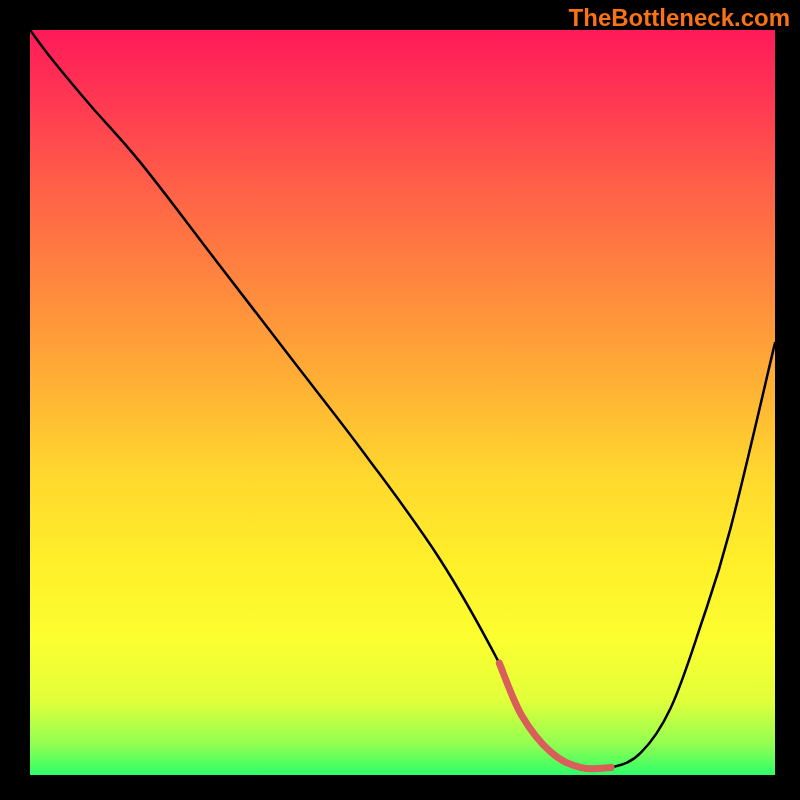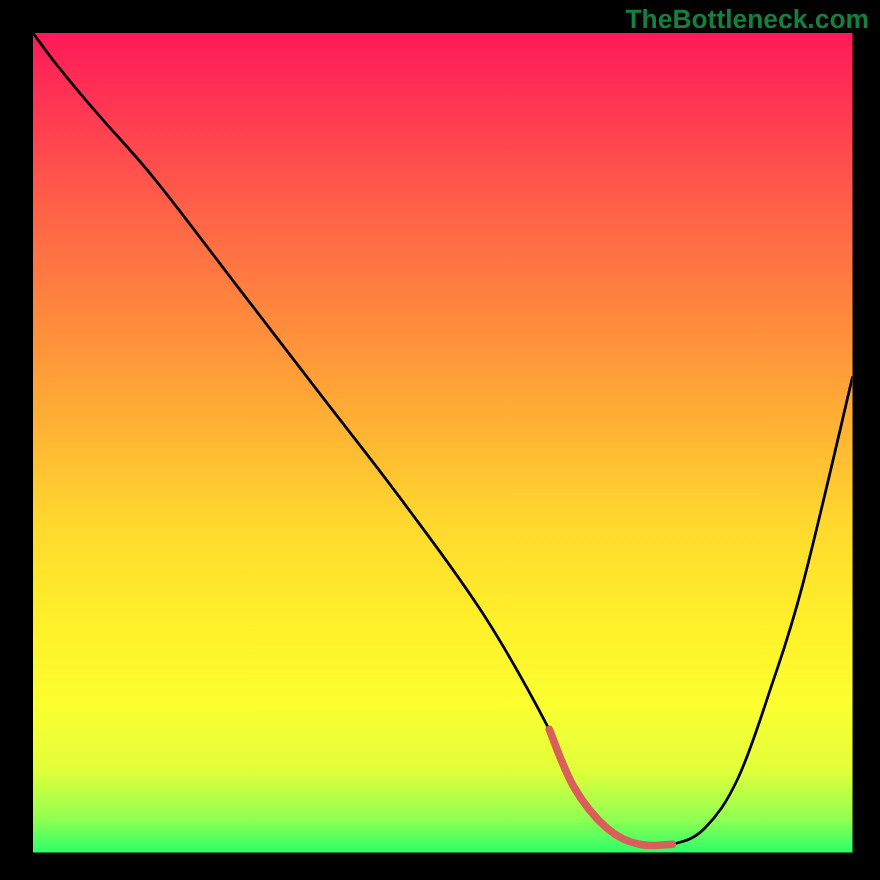--- a/index.html
+++ b/index.html
@@ -7,21 +7,21 @@
 .outer {
   width: 800px;
   height: 800px;
   background: #000;
   position: relative;
 }
 .watermark {
   position: absolute;
   top: 4px;
   right: 10px;
-  color: #15803d;
+  color: #f97316;
   font-family: Arial, Helvetica, sans-serif;
   font-size: 24px;
   font-weight: bold;
   z-index: 10;
 }
 .plot {
   position: absolute;
   left: 30px;
   top: 30px;
   width: 745px;

